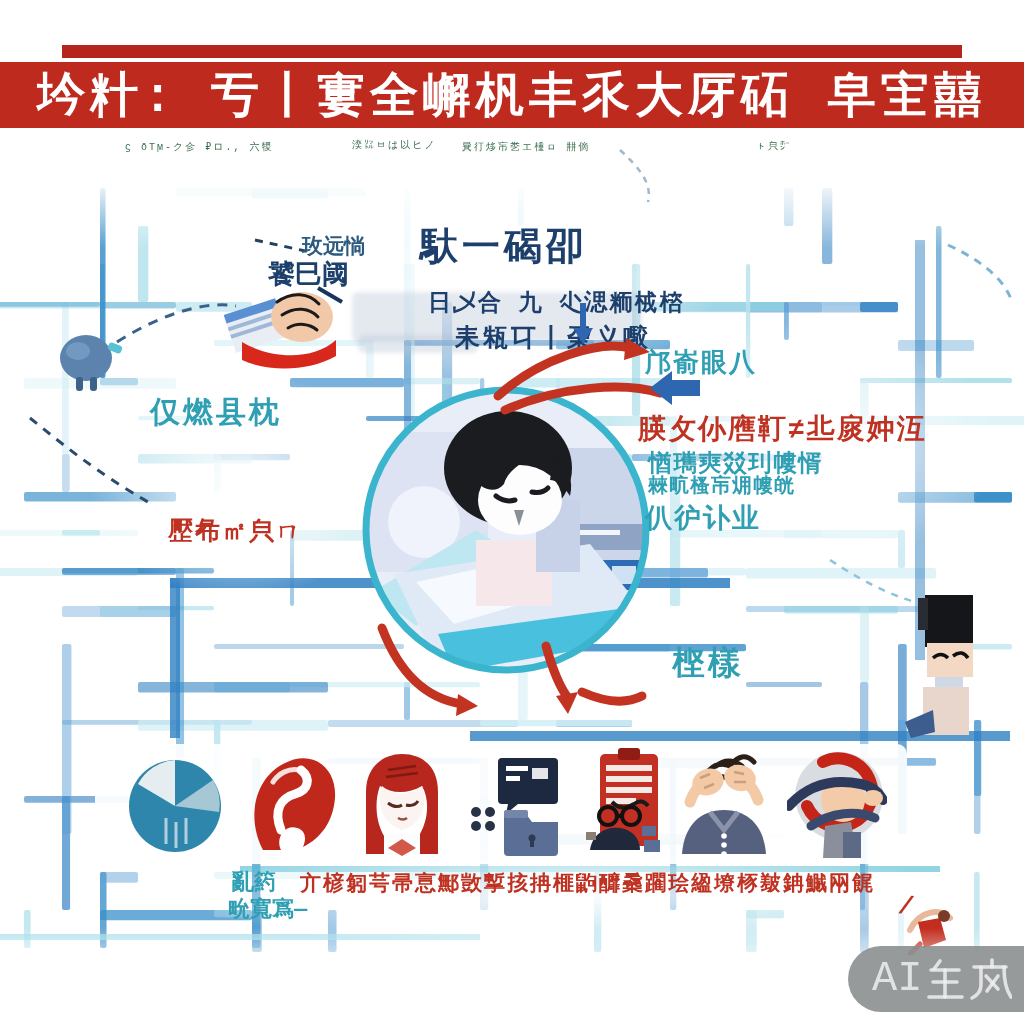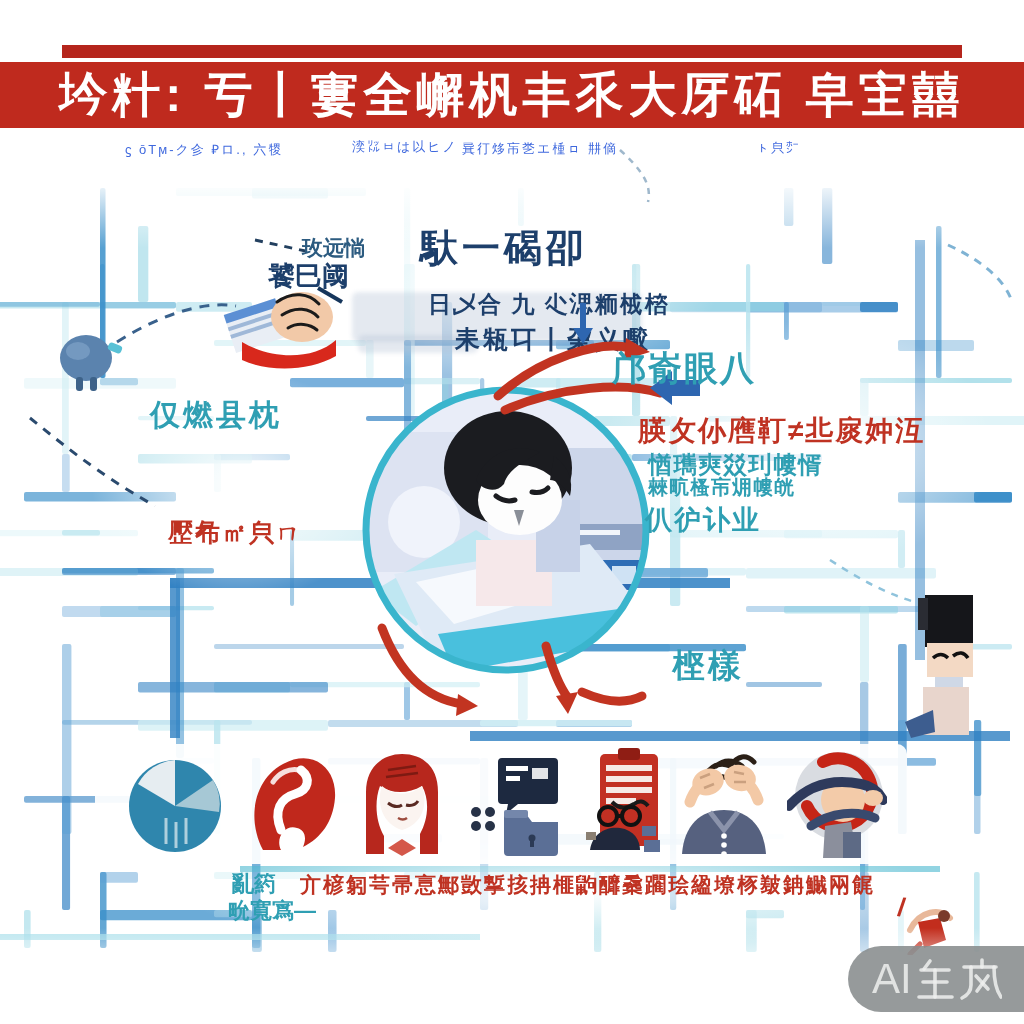--- a/index.html
+++ b/index.html
@@ -1,25 +1,25 @@
 <!DOCTYPE html>
 <html><head>
 <meta charset="utf-8">
 <style>
   html,body{margin:0;padding:0;background:#ffffff;}
   .page{position:relative;width:1024px;height:1024px;background:#ffffff;overflow:hidden;
-        font-family:Liberation Sans, sans-serif;}
+        font-family:Liberation Mono, monospace;}
   .abs{position:absolute;}
   .noptr{pointer-events:none;}
   
   .thin-bar{position:absolute;left:62px;top:45px;width:900px;height:13px;background:#b5251c;}
   .banner{position:absolute;left:0;top:62px;width:1024px;height:66px;background:#bf2a1e;
           display:flex;align-items:center;justify-content:center;}
   .banner-title{color:#ffffff;font-size:48px;font-weight:bold;letter-spacing:5px;white-space:nowrap;}
-  .subtitle span{position:absolute;color:#1d4ed8;font-size:13px;letter-spacing:2px;opacity:.85;white-space:nowrap;}
+  .subtitle span{position:absolute;color:#14532d;font-size:10px;letter-spacing:2px;opacity:.85;white-space:nowrap;}
   
   .t{position:absolute;white-space:nowrap;line-height:1.1;}
   .teal{color:#2f9fb3;font-weight:bold;}
   .red{color:#bf3222;font-weight:bold;}
   .navy{color:#1d3f6b;font-weight:bold;}
   .glow{position:absolute;pointer-events:none;
         background:radial-gradient(ellipse at center,rgba(255,255,255,.96) 0%,rgba(255,255,255,0) 70%);}
   .fade-top{position:absolute;left:0;top:178px;width:1024px;height:70px;
         background:linear-gradient(#ffffff,rgba(255,255,255,0));pointer-events:none;}
   .fade-bottom{position:absolute;left:0;top:928px;width:1024px;height:96px;
@@ -284,21 +284,21 @@
     <polygon points="700,380 672,380 672,371 650,388 672,405 672,396 700,396" fill="#2e66b0"></polygon>
     <line x1="583" y1="303" x2="583" y2="330" stroke="#2e66b0" stroke-width="6"></line>
     <polygon points="573,328 593,328 583,344" fill="#2e66b0"></polygon>
     <path d="M382 628 Q408 696 462 704" stroke="#c23421" stroke-width="9" fill="none" stroke-linecap="round"></path>
     <polygon points="458,694 478,706 456,716" fill="#c23421"></polygon>
     <path d="M546 646 Q556 682 568 698" stroke="#c23421" stroke-width="9" fill="none" stroke-linecap="round"></path>
     <polygon points="556,696 578,692 568,714" fill="#c23421"></polygon>
     <path d="M582 692 Q618 708 642 696" stroke="#c23421" stroke-width="9" fill="none" stroke-linecap="round"></path>
   </svg>
 
-  <span class="t teal" style="left:612px;top:350px;font-size:34px;letter-spacing:2px;text-align:center;">邝嵛眼八</span>
+  <span class="t teal" style="left:645px;top:350px;font-size:26px;letter-spacing:2px;text-align:center;">邝嵛眼八</span>
   <span class="t red" style="left:638px;top:416px;font-size:28px;letter-spacing:2px;">朠攵仦噟靪≠丠扊妕沍</span>
   <span class="t teal" style="left:648px;top:452px;font-size:24px;letter-spacing:1px;">㥢㼇㻎㸚㺫㡞㥠</span>
   <span class="t teal" style="left:648px;top:476px;font-size:20px;letter-spacing:1px;">㯤㽘㮻㠵㶲㡞㿠</span>
   <span class="t teal" style="left:645px;top:506px;font-size:27px;letter-spacing:2px;">仈㣗讣业</span>
 
   <span class="t teal" style="left:672px;top:648px;font-size:33px;letter-spacing:3px;">㭴樣</span>
 
   <svg class="abs" style="left:905px;top:580px" width="85" height="175" viewBox="0 0 85 175">
     <rect x="20" y="15" width="48" height="52" fill="#15161a"></rect>
     <rect x="13" y="18" width="10" height="32" fill="#2a2c33"></rect>

